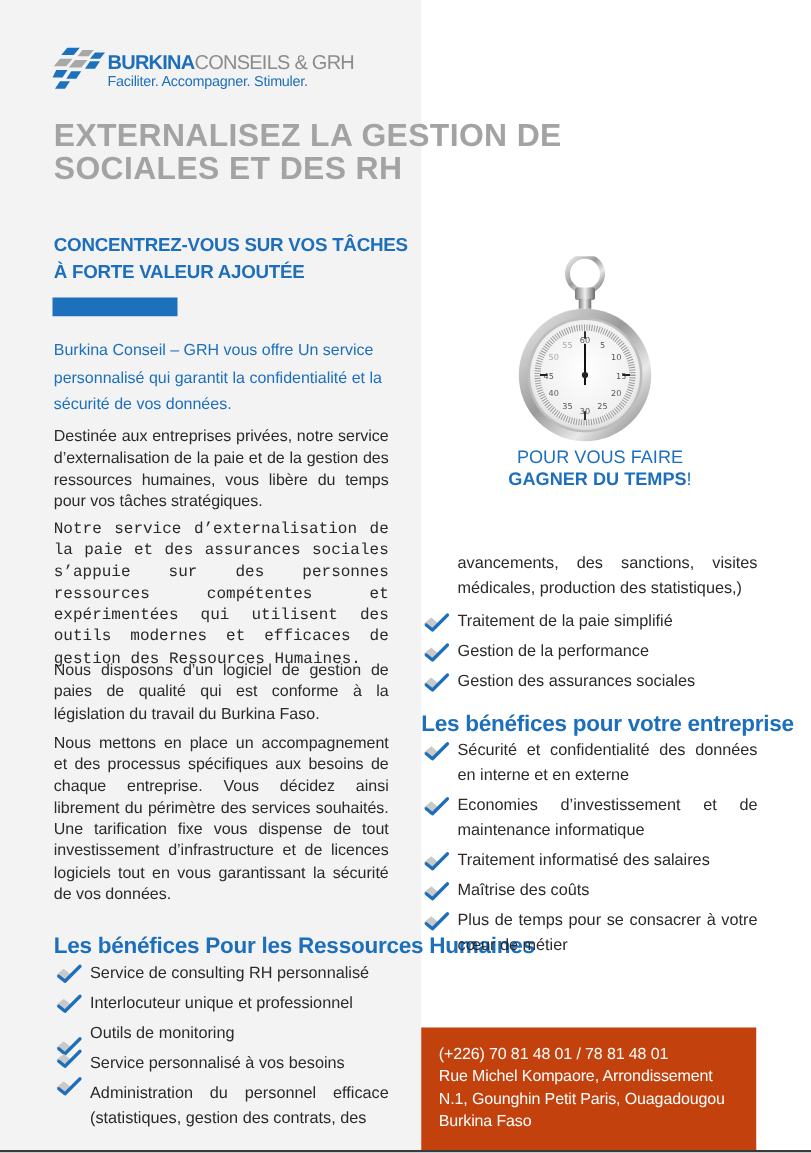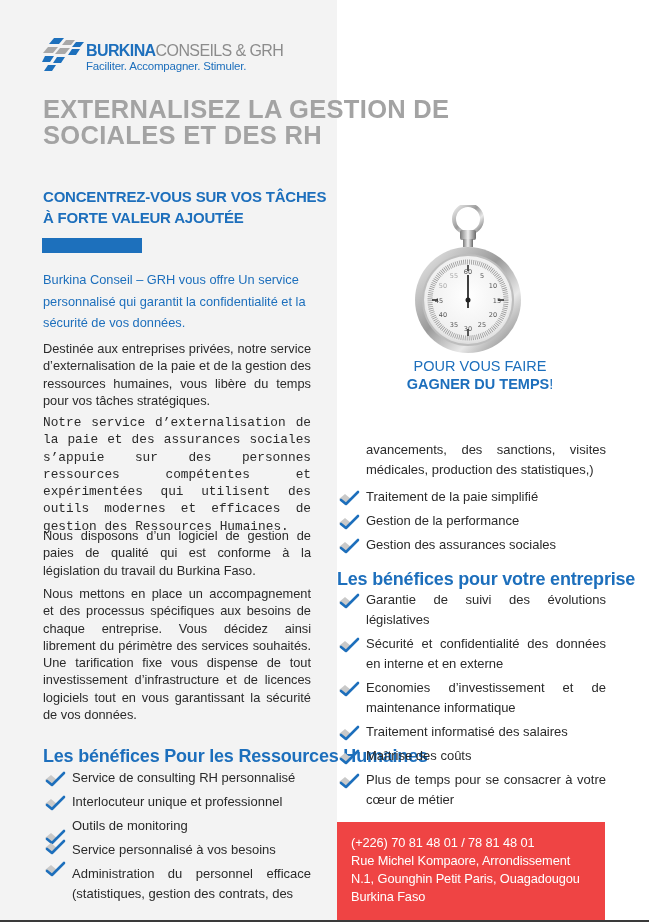--- a/index.html
+++ b/index.html
@@ -48,21 +48,21 @@
   .cl-right li { margin-bottom: 4px; }
   .cl-ent { left: 337px; top: 590px; width: 269px; }
   .cl-ent li { margin-bottom: 4px; }
 
   
   .stopwatch { position: absolute; left: 412px; top: 205px; width: 135px; height: 150px; }
   .pour { position: absolute; left: 380px; top: 357px; width: 200px; text-align: center; font-size: 14.5px; line-height: 18px; color: #1d6fbc; }
   .pour .strong { font-weight: bold; }
 
   
-  .contact { position: absolute; left: 337px; top: 822px; width: 268px; height: 98px; background: #ef4444; padding: 12px 0 0 14px; color: #ffffff; font-size: 12.8px; line-height: 18px; letter-spacing: -0.1px; }
+  .contact { position: absolute; left: 337px; top: 822px; width: 268px; height: 98px; background: #c2410c; padding: 12px 0 0 14px; color: #ffffff; font-size: 12.8px; line-height: 18px; letter-spacing: -0.1px; }
   .contact div { white-space: nowrap; }
 </style>
 </head>
 <body>
 
 <div class="left-panel"></div>
 
 <div class="logo">
   <svg class="logo-mark" viewBox="0 0 42 38">
     <polygon points="12,0 22,0 17,6 7,6" fill="#1d70bc"></polygon>
@@ -189,24 +189,20 @@
           <polygon points="2,10 8,5 14,10 8,16" fill="#c9c9c9"></polygon>
           <path d="M4,11 L9,15 L21,3" fill="none" stroke="#1d6fbc" stroke-width="2.6" stroke-linecap="round" stroke-linejoin="round"></path>
         </svg></span><span>Gestion des assurances sociales</span></li>
 </ul>
 
 <h3 class="section-title st-ent">Les bénéfices pour votre entreprise</h3>
 <ul class="checklist cl-ent">
   <li><span class="check"><svg viewBox="0 0 24 20" width="24" height="20">
           <polygon points="2,10 8,5 14,10 8,16" fill="#c9c9c9"></polygon>
           <path d="M4,11 L9,15 L21,3" fill="none" stroke="#1d6fbc" stroke-width="2.6" stroke-linecap="round" stroke-linejoin="round"></path>
-        </svg></span><span>Garantie de suivi des évolutions législatives</span></li>
-  <li><span class="check"><svg viewBox="0 0 24 20" width="24" height="20">
-          <polygon points="2,10 8,5 14,10 8,16" fill="#c9c9c9"></polygon>
-          <path d="M4,11 L9,15 L21,3" fill="none" stroke="#1d6fbc" stroke-width="2.6" stroke-linecap="round" stroke-linejoin="round"></path>
         </svg></span><span>Sécurité et confidentialité des données en interne et en externe</span></li>
   <li><span class="check"><svg viewBox="0 0 24 20" width="24" height="20">
           <polygon points="2,10 8,5 14,10 8,16" fill="#c9c9c9"></polygon>
           <path d="M4,11 L9,15 L21,3" fill="none" stroke="#1d6fbc" stroke-width="2.6" stroke-linecap="round" stroke-linejoin="round"></path>
         </svg></span><span>Economies d’investissement et de maintenance informatique</span></li>
   <li><span class="check"><svg viewBox="0 0 24 20" width="24" height="20">
           <polygon points="2,10 8,5 14,10 8,16" fill="#c9c9c9"></polygon>
           <path d="M4,11 L9,15 L21,3" fill="none" stroke="#1d6fbc" stroke-width="2.6" stroke-linecap="round" stroke-linejoin="round"></path>
         </svg></span><span>Traitement informatisé des salaires</span></li>
   <li><span class="check"><svg viewBox="0 0 24 20" width="24" height="20">

